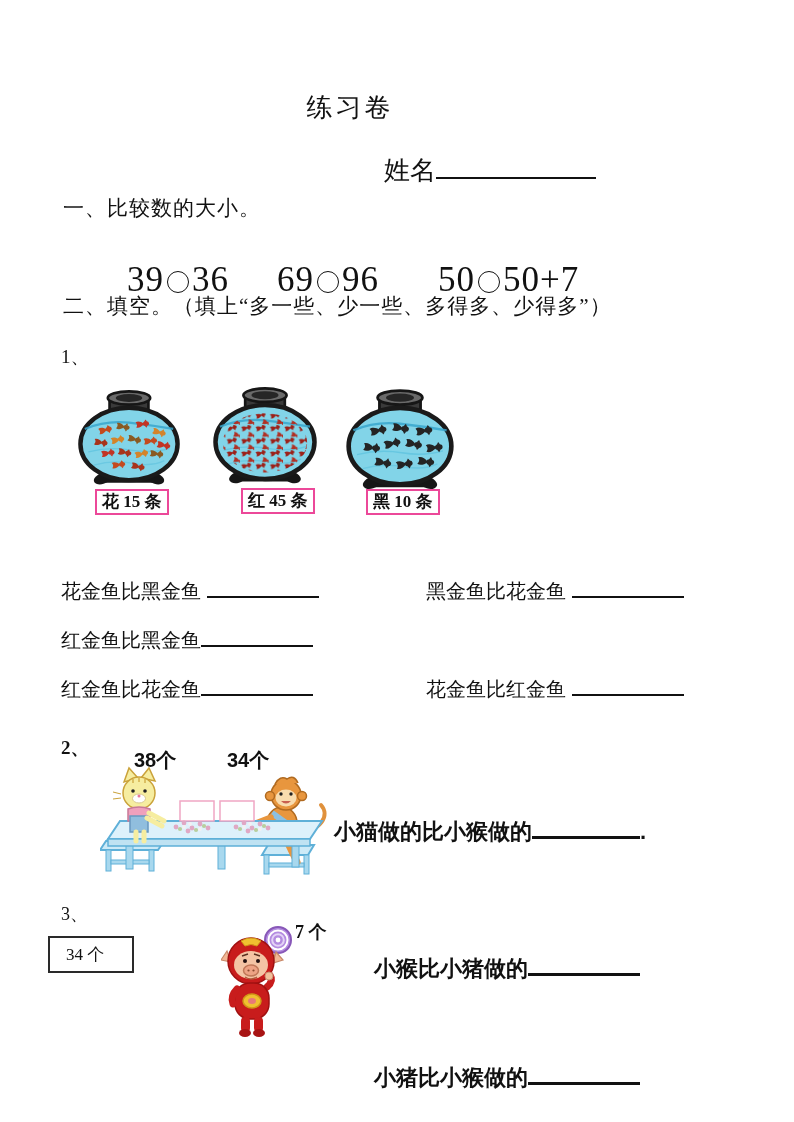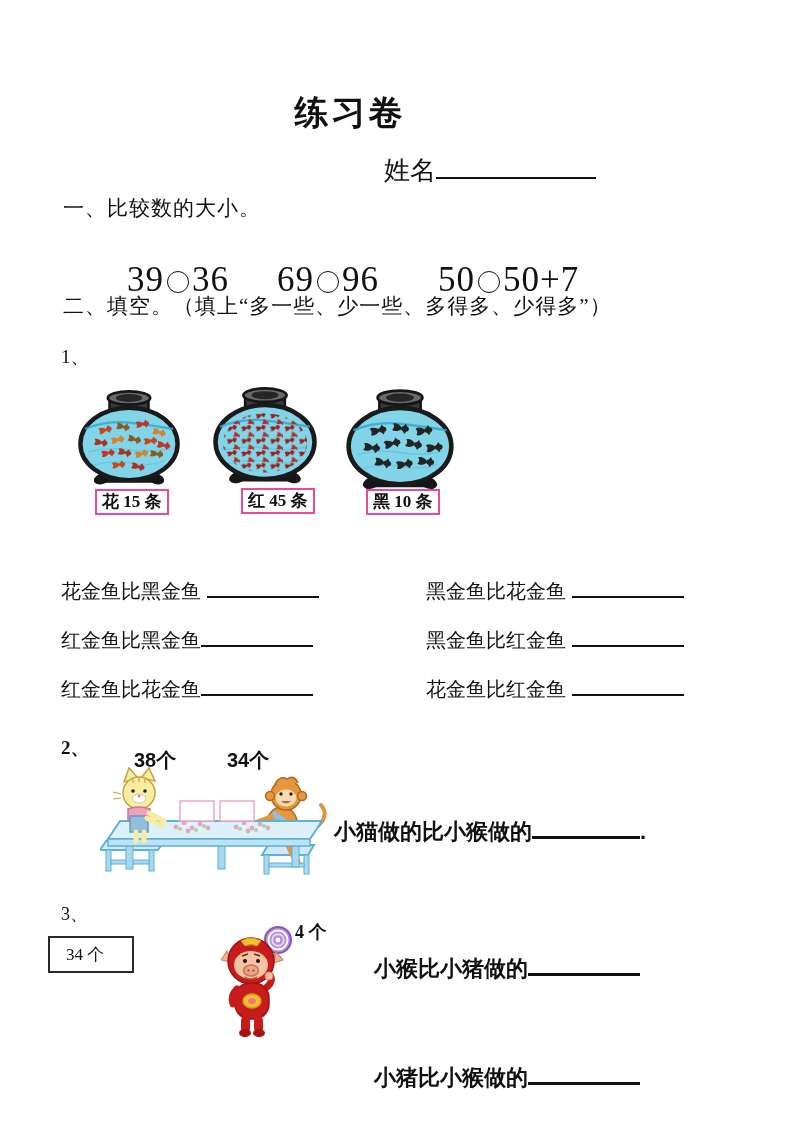--- a/index.html
+++ b/index.html
@@ -1,19 +1,19 @@
 <!DOCTYPE html>
 <html><head>
 <meta charset="utf-8">
 <style>
   html,body{margin:0;padding:0;background:#fff;}
   .page{position:relative;width:794px;height:1122px;background:#fff;overflow:hidden;
         font-family:"Liberation Serif",serif;color:#111;}
   .abs{position:absolute;}
-  .title{top:90px;left:0;width:700px;text-align:center;font-size:34px;font-weight:bold;letter-spacing:3px;}
+  .title{top:90px;left:0;width:700px;text-align:center;font-size:26px;font-weight:normal;letter-spacing:3px;}
   .name-row{top:151px;left:384px;font-size:26px;}
   .blank{display:inline-block;border-bottom:2.5px solid #111;height:1.0em;vertical-align:baseline;}
   .name-blank{width:160px;}
   .heading{font-size:21px;letter-spacing:1px;}
   .s1-heading{top:194px;left:63px;}
   .s2-heading{top:292px;left:63px;}
   .cmp{top:238px;font-size:35px;letter-spacing:1px;margin-top:22px;}
   .circle{display:inline-block;width:20px;height:20px;border:1.6px solid #111;border-radius:50%;
           vertical-align:-2px;margin:0 3px;}
   .qnum{font-size:19px;}
@@ -122,23 +122,20 @@
 
   <div class="abs boldline" style="top:576px;left:61px">
     <span>花金鱼比黑金鱼</span><span class="blank fishblank"></span>
   </div>
   <div class="abs boldline" style="top:576px;left:426px">
     <span>黑金鱼比花金鱼</span><span class="blank fishblank"></span>
   </div>
   <div class="abs boldline" style="top:625px;left:61px">
     <span>红金鱼比黑金鱼</span><span class="blank fishblank" style="margin-left:0"></span>
   </div>
-  <div class="abs boldline" style="top:625px;left:426px">
-    <span>黑金鱼比红金鱼</span><span class="blank fishblank"></span>
-  </div>
   <div class="abs boldline" style="top:674px;left:61px">
     <span>红金鱼比花金鱼</span><span class="blank fishblank" style="margin-left:0"></span>
   </div>
   <div class="abs boldline" style="top:674px;left:426px">
     <span>花金鱼比红金鱼</span><span class="blank fishblank"></span>
   </div>
 
   <div class="abs qnum" style="top:735px;left:61px;font-weight:bold">2、</div>
   <div class="abs count-label" style="top:747px;left:134px">38个</div>
   <div class="abs count-label" style="top:747px;left:227px">34个</div>
@@ -283,21 +280,21 @@
       <path d="M16,68 Q9,75 12,83" stroke="#c81c1c" stroke-width="7" stroke-linecap="round" fill="none"></path>
       <ellipse cx="31" cy="80" rx="9" ry="7" fill="#f0c030" stroke="#d09818" stroke-width="1.5"></ellipse>
       <ellipse cx="31" cy="80" rx="4" ry="3" fill="#e87878"></ellipse>
       <rect x="20" y="96" width="9" height="15" rx="4" fill="#c81c1c"></rect>
       <rect x="33" y="96" width="9" height="15" rx="4" fill="#c81c1c"></rect>
       <ellipse cx="24" cy="112" rx="6" ry="4" fill="#a81414"></ellipse>
       <ellipse cx="38" cy="112" rx="6" ry="4" fill="#a81414"></ellipse>
     </g>
   </svg>
 
-  <div class="abs q3count" style="top:920px;left:295px">4 个</div>
+  <div class="abs q3count" style="top:920px;left:295px">7 个</div>
 
   <div class="abs sentence" style="top:951px;left:374px">
     <span>小猴比小猪做的</span><span class="blank" style="width:112px"></span>
   </div>
   <div class="abs sentence" style="top:1060px;left:374px">
     <span>小猪比小猴做的</span><span class="blank" style="width:112px"></span>
   </div>
 
 </div>
 

